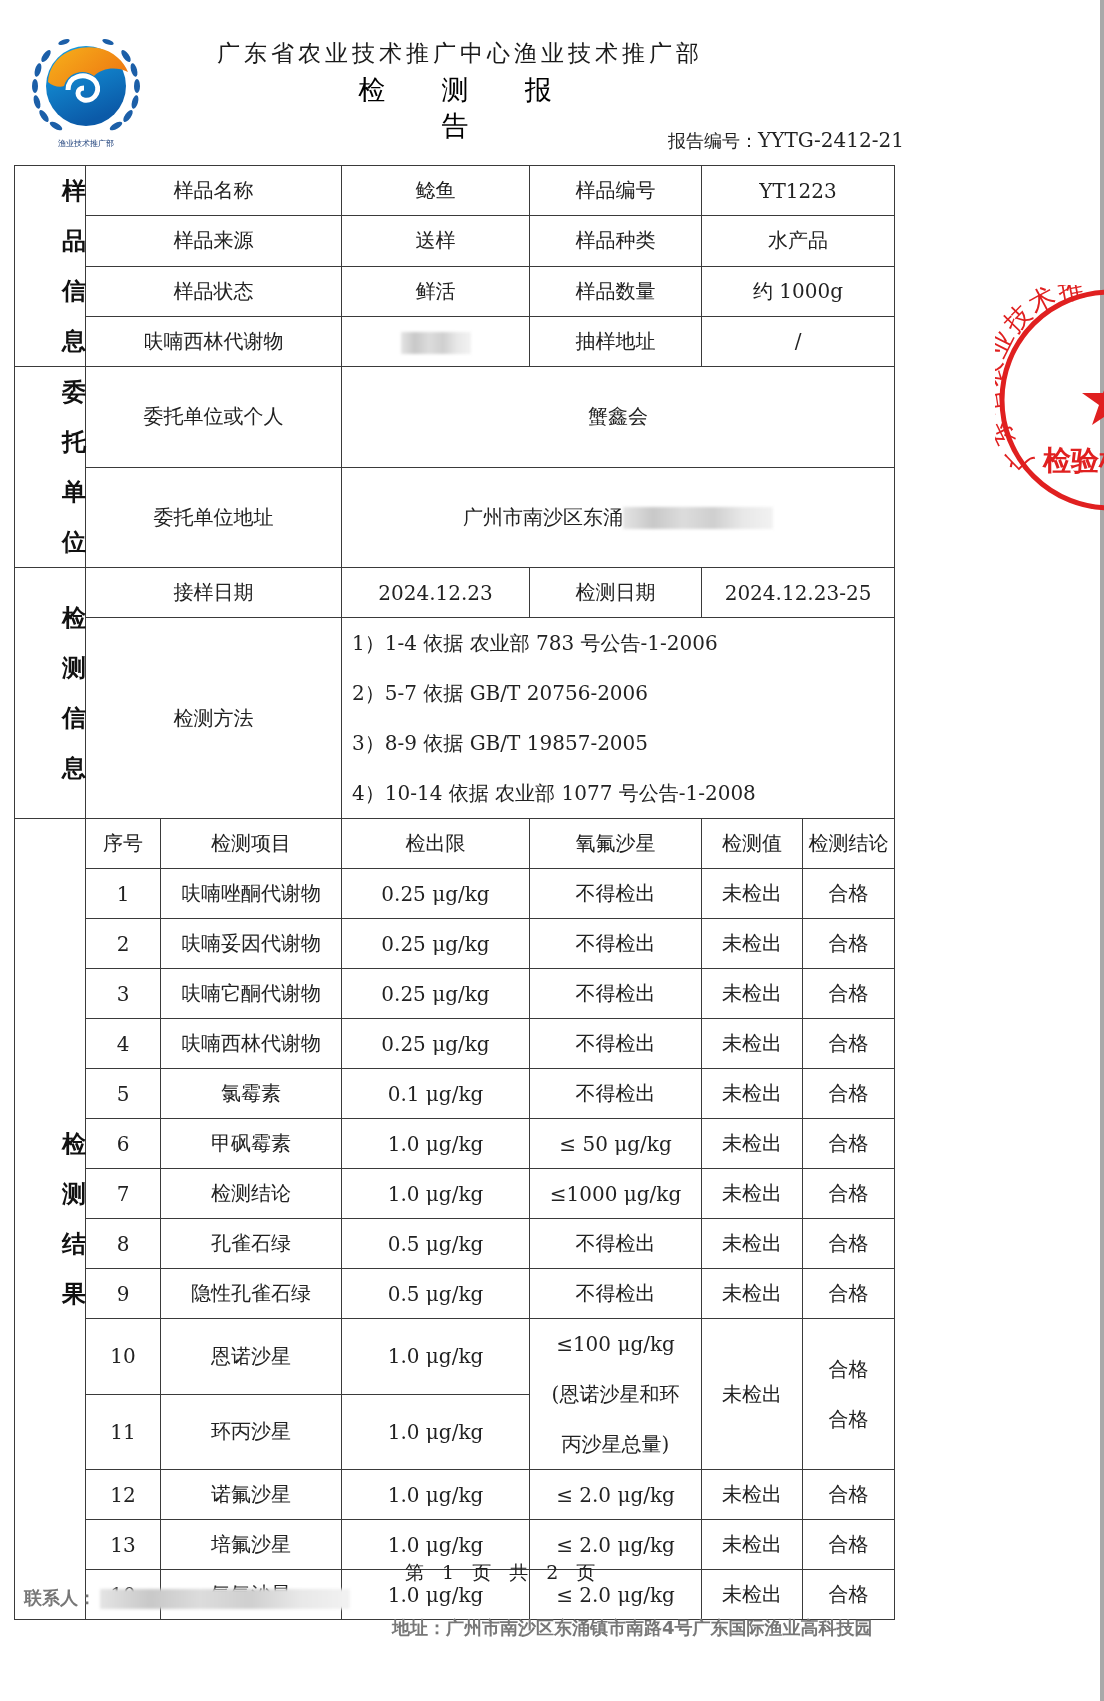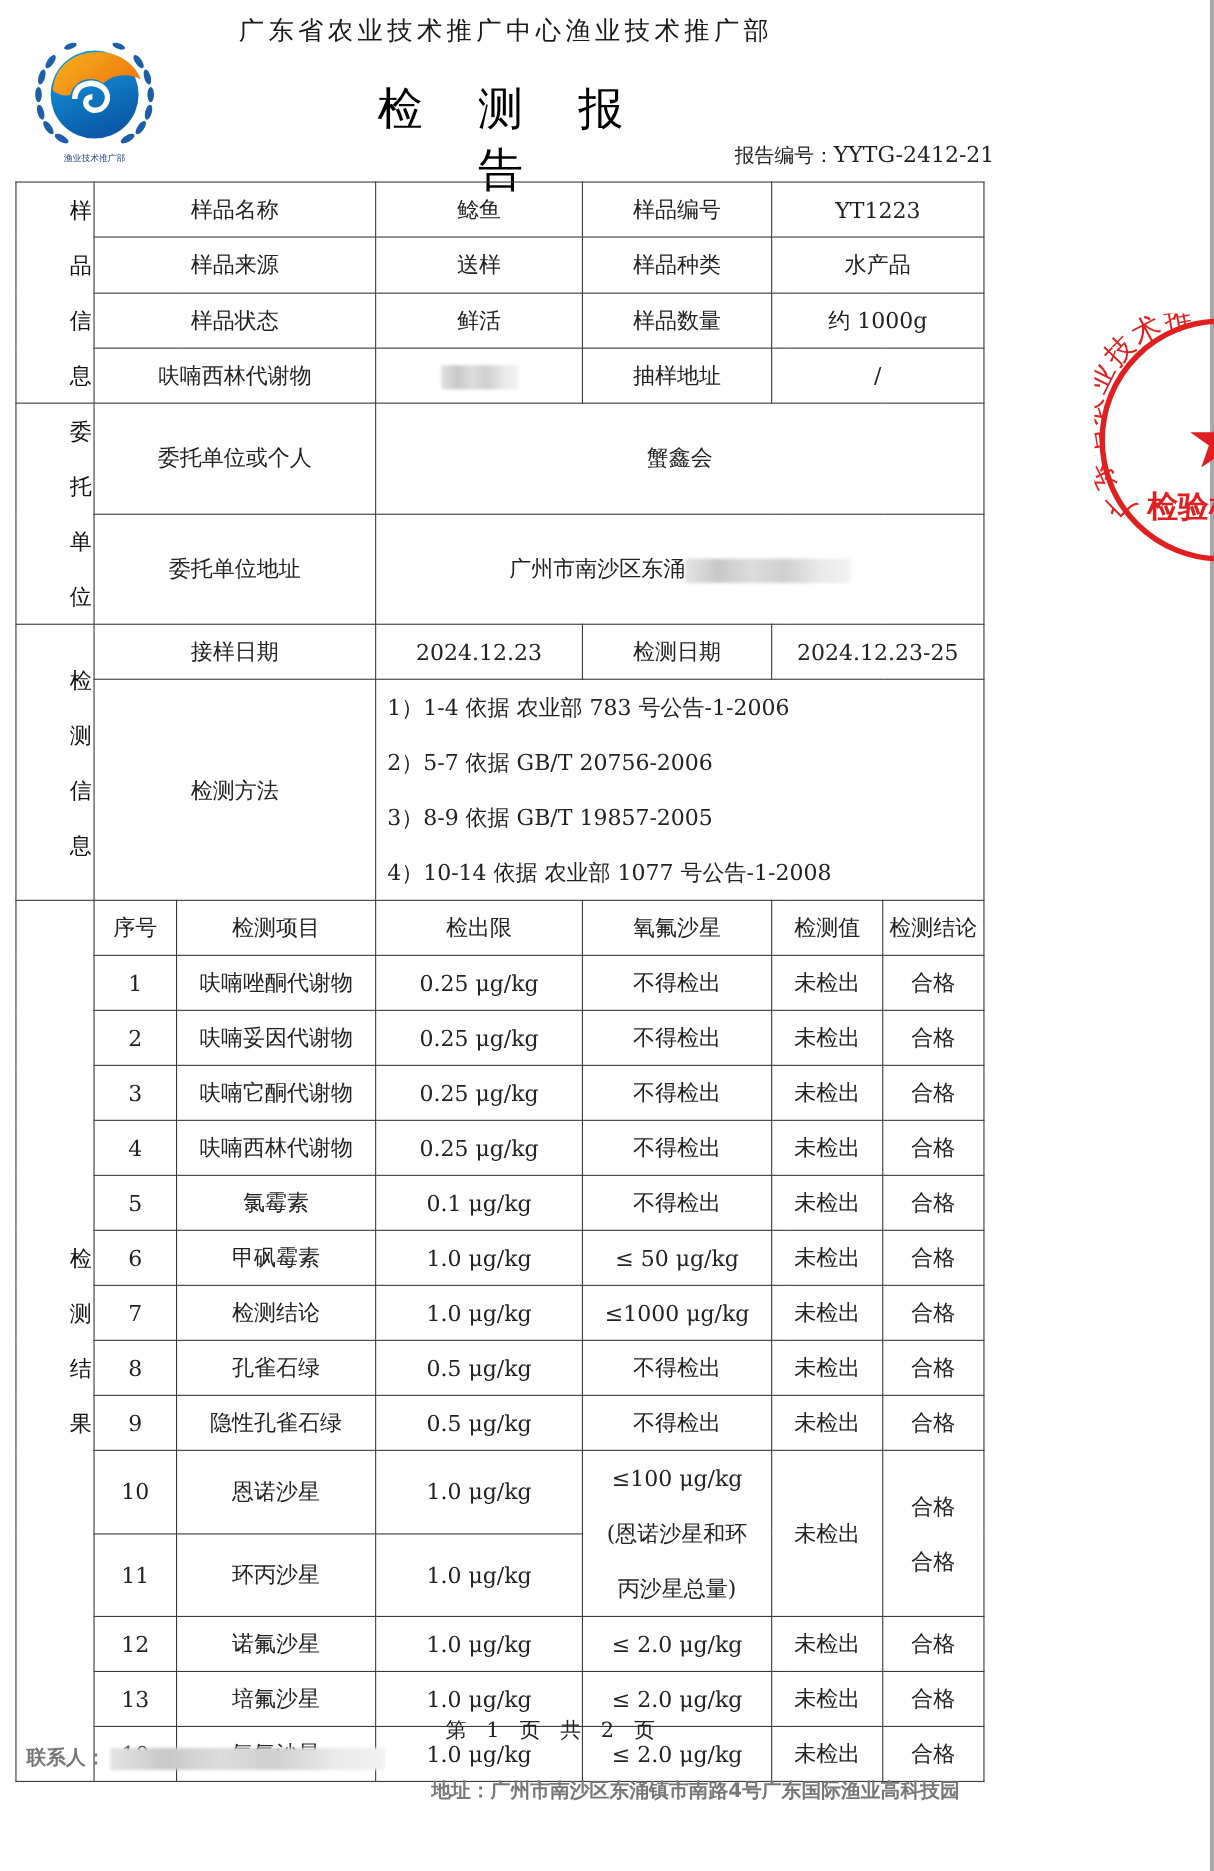--- a/index.html
+++ b/index.html
@@ -7,45 +7,45 @@
     width:1104px; height:1701px; position:relative; overflow:hidden;
     background:#ffffff;
     font-family:"DejaVu Serif","Liberation Serif",serif;
     color:#222;
   }
   .page-edge { position:absolute; left:1100px; top:0; width:4px; height:1701px; background:#a9a9a9; }
 
   
   .logo { position:absolute; left:24px; top:26px; width:124px; height:124px; }
   .org-name {
-    position:absolute; left:200px; top:12px; width:520px; text-align:center;
+    position:absolute; left:200px; top:38px; width:520px; text-align:center;
     font-size:23px; letter-spacing:4px; color:#1a1a1a;
     font-family:"DejaVu Serif","Liberation Serif",serif;
   }
   .doc-title {
     position:absolute; left:330px; top:72px; width:270px; text-align:center;
-    font-size:41px; letter-spacing:20px; color:#000;
-    font-family:Liberation Serif, serif;
+    font-size:27px; letter-spacing:20px; color:#000;
+    font-family:Liberation Mono, monospace;
   }
   .report-no { position:absolute; left:668px; top:128px; font-size:20px; color:#222; }
   .report-no .lbl { font-size:18px; }
 
   
   table.report {
     position:absolute; left:14px; top:165px;
     width:880px; border-collapse:collapse; table-layout:fixed;
     font-size:20px;
   }
   table.report td {
     border:1.5px solid #3a3a3a; text-align:center; vertical-align:middle;
     padding:0; height:49px; color:#222;
   }
   table.report td.group {
     font-family:"DejaVu Sans","Liberation Sans",sans-serif;
-    font-weight:normal; font-size:20px; line-height:50px; color:#111;padding-left:47px;
+    font-weight:bold; font-size:24px; line-height:50px; color:#111;padding-left:47px;
   }
   table.report td.left { text-align:left; padding-left:10px;margin-top:16px; }
   .method-line { height:50px; line-height:50px; }
   .blur {
     display:inline-block; width:70px; height:22px; vertical-align:middle;
     background:linear-gradient(90deg,#e4e4e4,#c8c8c8 20%,#dcdcdc 40%,#cfcfcf 60%,#e8e8e8 80%,#f2f2f2);
     filter:blur(1.5px);
   }
   .blur.wide { width:150px; }
   .stack-line { line-height:50px; }

